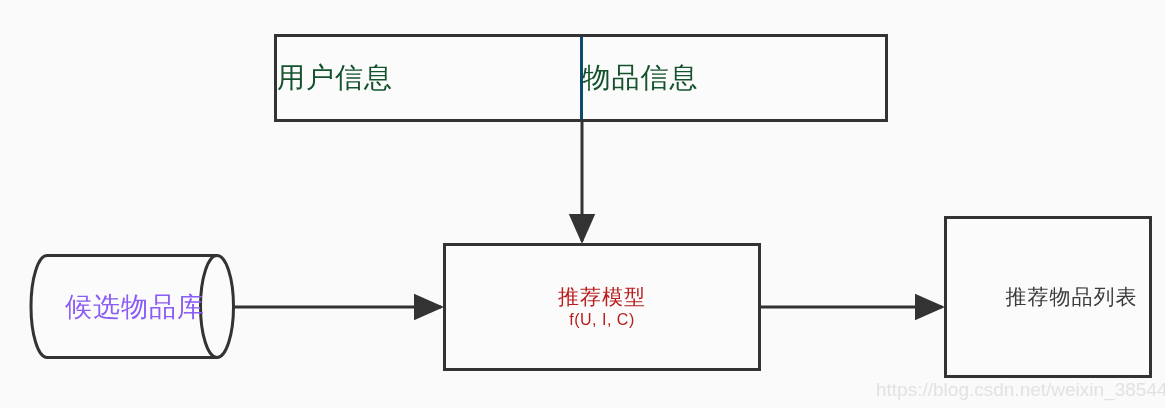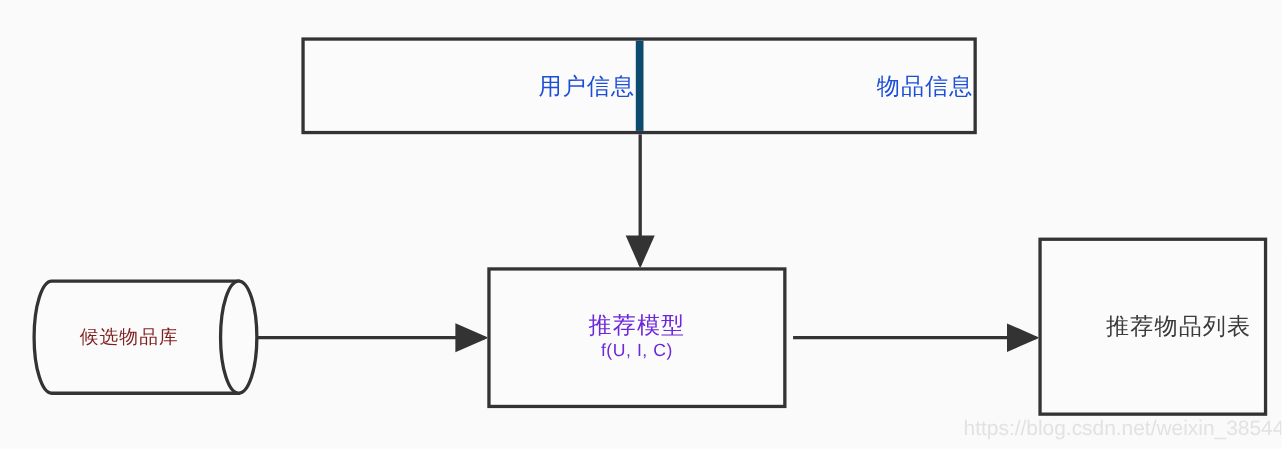--- a/index.html
+++ b/index.html
@@ -25,45 +25,45 @@
     height: 88px;
     border: 3px solid #333333;
     box-sizing: border-box;
     background: #fbfbfb;
     display: flex;
   }
   .feature-cell {
     flex: 1 1 0;
     display: flex;
     align-items: center;
-    justify-content: flex-end;
+    justify-content: flex-start;
     box-sizing: border-box;
-    font-size: 21px;
-    color: #1d4ed8;
+    font-size: 28px;
+    color: #14532d;
     letter-spacing: 1px;
   }
   .feature-cell + .feature-cell {
-    border-left: 7px solid #0c4a6e;
+    border-left: 3px solid #0c4a6e;
   }
 
   
   .model-box {
     position: absolute;
     left: 443px;
     top: 243px;
-    width: 272px;
+    width: 318px;
     height: 128px;
     border: 3px solid #333333;
     box-sizing: border-box;
     background: #fbfbfb;
     display: flex;
     flex-direction: column;
     align-items: center;
     justify-content: center;
-    color: #6d28d9;
+    color: #b91c1c;
   }
   .model-line1 {
     font-size: 21px;
     letter-spacing: 1px;
     line-height: 1.25;
   }
   .model-line2 {
     font-size: 16px;
     letter-spacing: 0.5px;
     line-height: 1.25;
@@ -103,23 +103,23 @@
     overflow: visible;
   }
   .db-label {
     position: absolute;
     left: 0;
     top: 0;
     width: 175px;
     height: 105px;
     display: flex;
     align-items: center;
-    justify-content: center;
-    font-size: 17px;
-    color: #7f1d1d;
+    justify-content: flex-end;
+    font-size: 27px;
+    color: #8b5cf6;
     letter-spacing: 1px;
     pointer-events: none;
   }
 
   
   .connector {
     position: absolute;
     left: 0;
     top: 0;
     width: 1165px;

